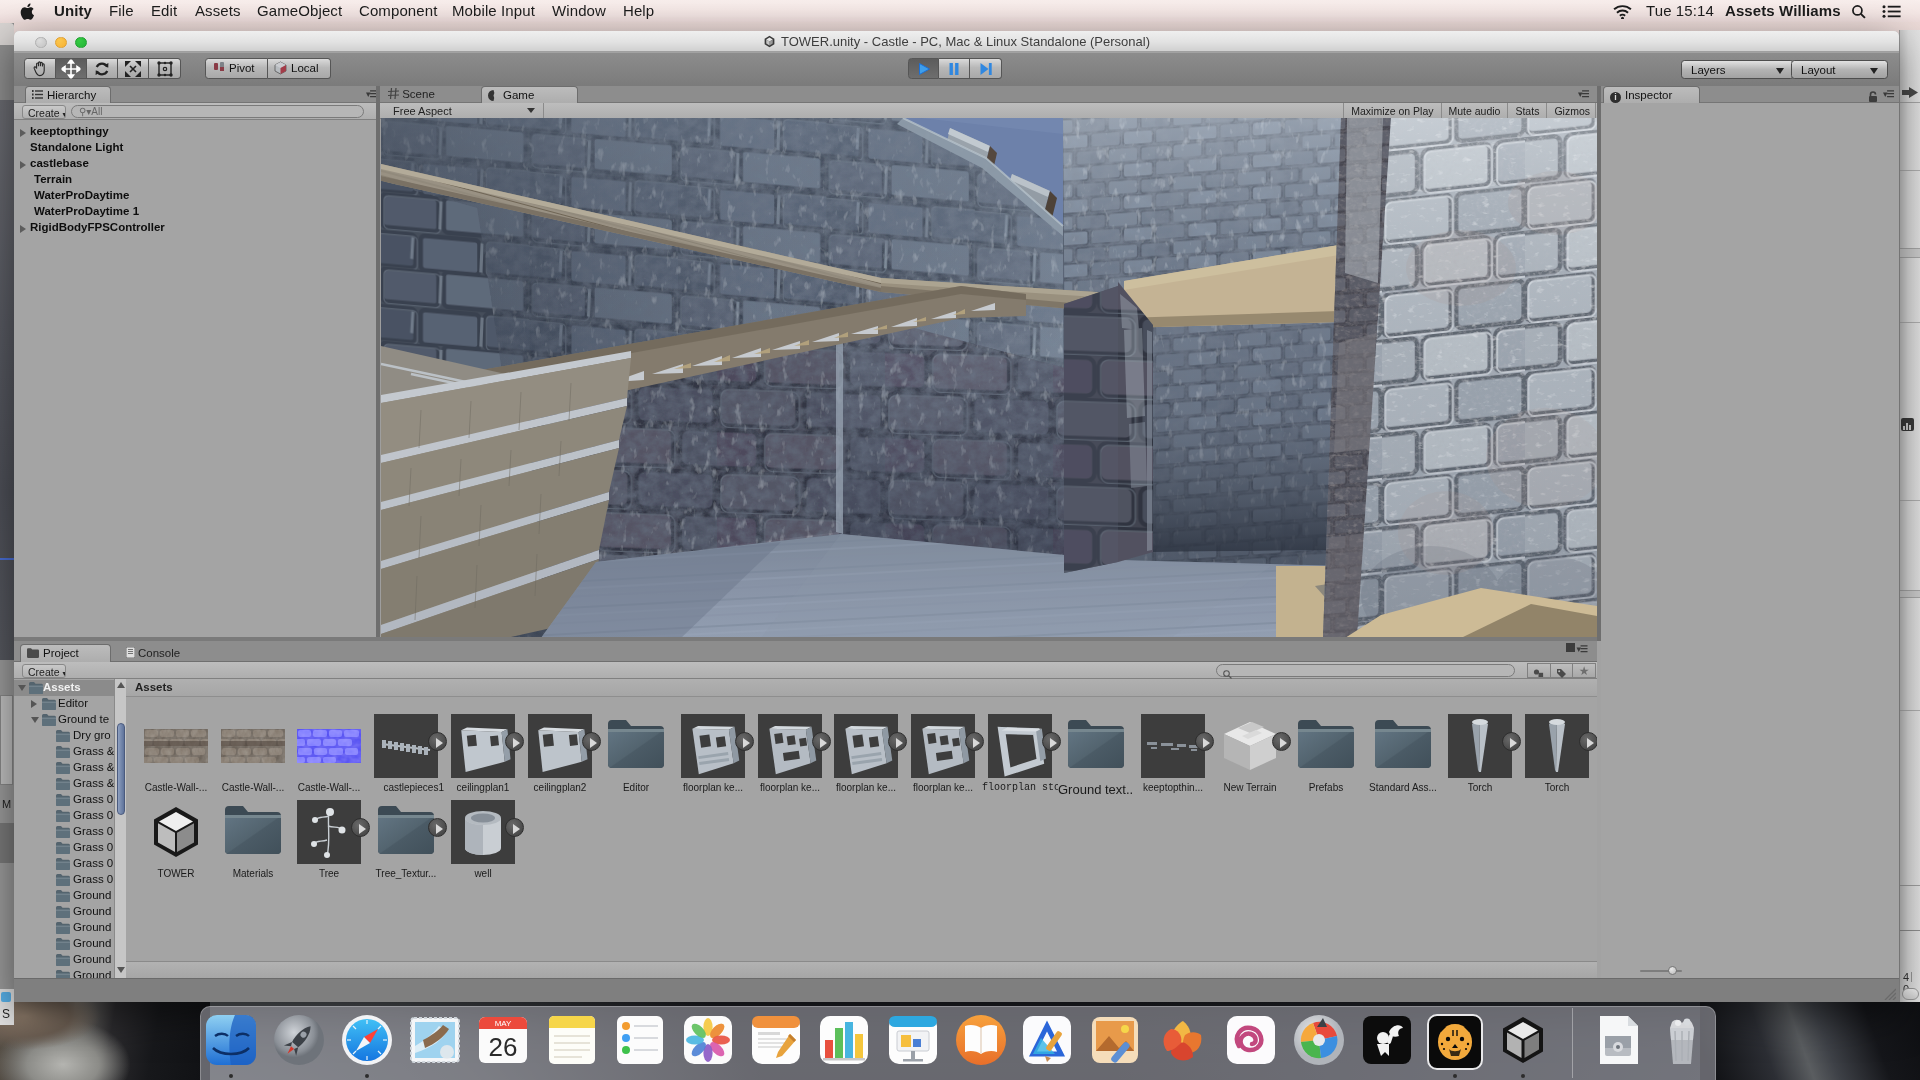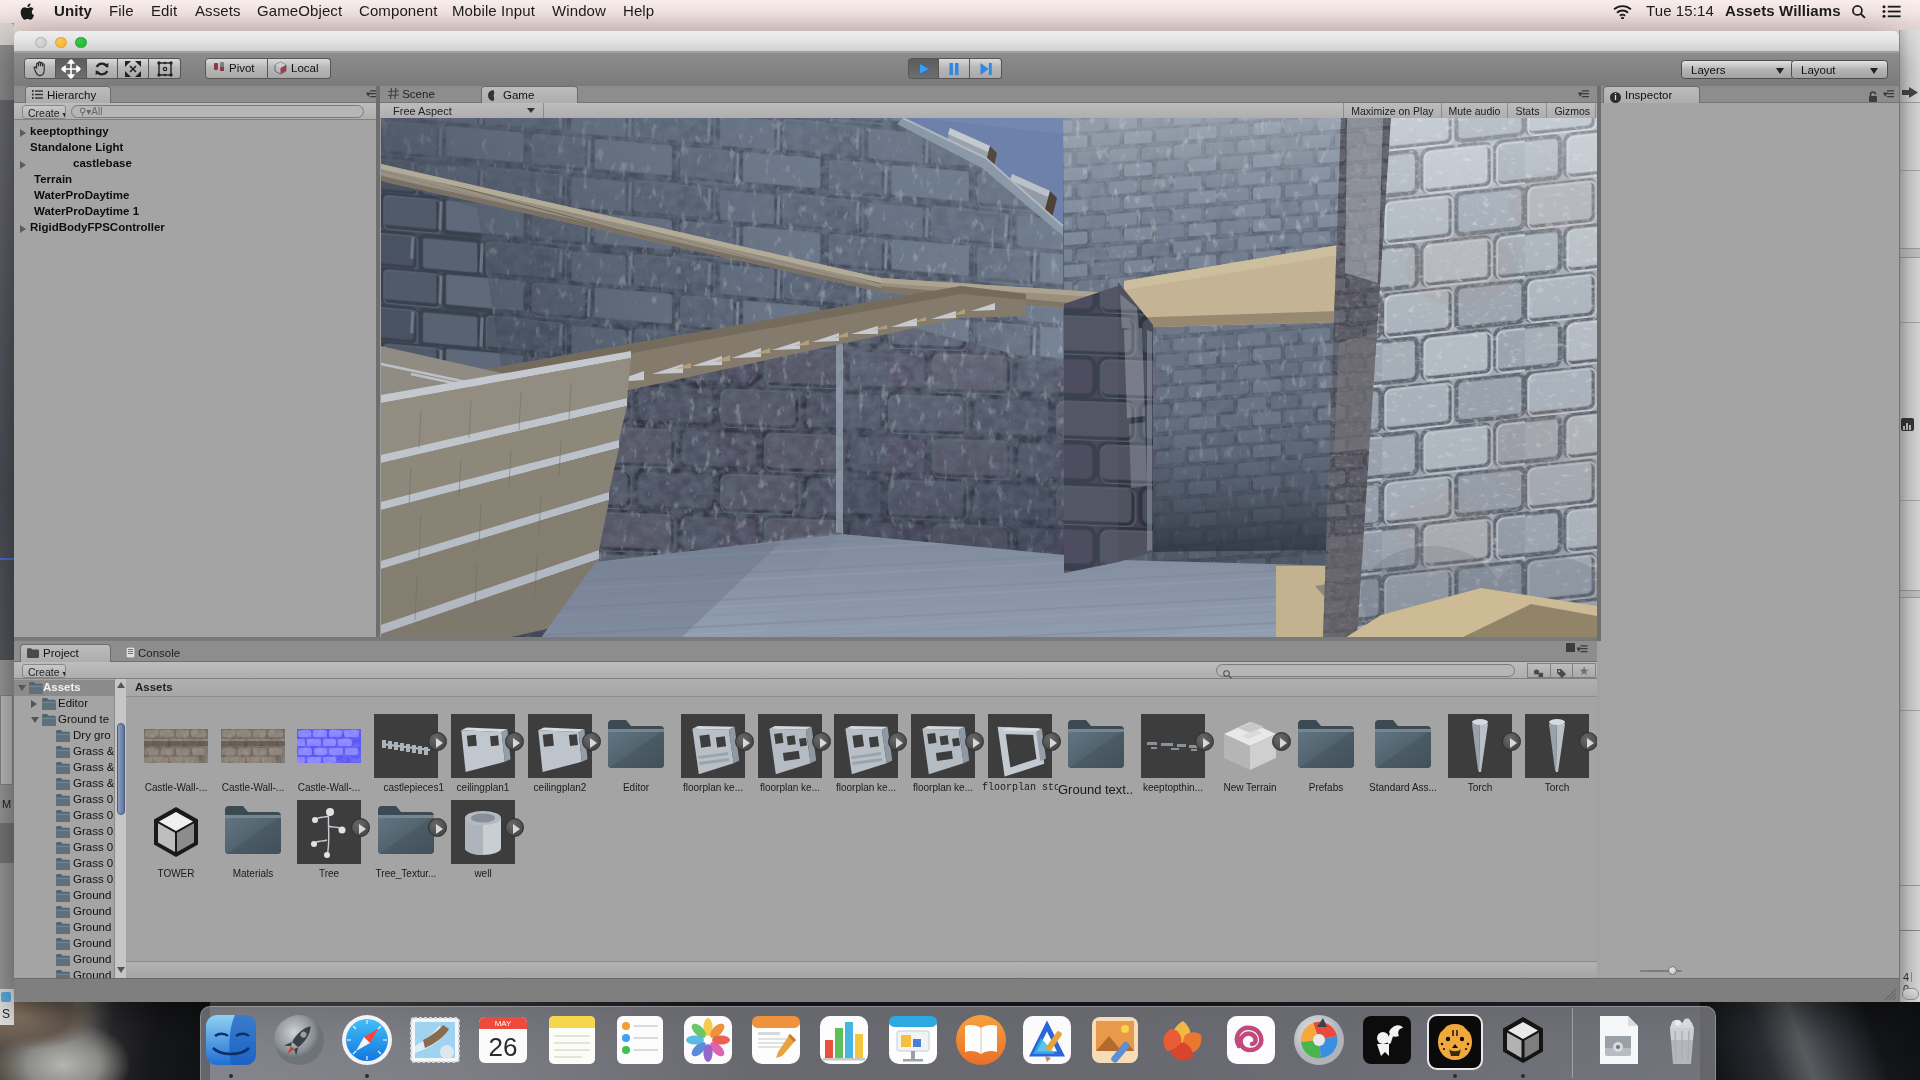--- a/index.html
+++ b/index.html
@@ -186,20 +186,26 @@
           <circle cx="1.5" cy="11.5" r="1.4"></circle>
         </g>
       </svg></span>
 </div>
 
 <div id="uwin" class="abs">
   <div id="titlebar" class="abs">
     <div class="tl" style="left:21px;background:radial-gradient(circle at 35% 30%,#dcdcdc,#c2c2c2);border:.5px solid #b0b0b0;"></div>
     <div class="tl" style="left:41px;background:radial-gradient(circle at 35% 30%,#fbc64e,#f7b233);border:.5px solid #e0a030;"></div>
     <div class="tl" style="left:61px;background:radial-gradient(circle at 35% 30%,#35cb43,#23b336);border:.5px solid #20a030;"></div>
+    <div id="titletext" class="abs"><svg width="13" height="13" viewBox="0 0 32 32" style="vertical-align:-2px;margin-right:5px;">
+          <path d="M16 2 L28 9 L28 23 L16 30 L4 23 L4 9 Z" fill="#3a3a3a"></path>
+          <path d="M16 6 L24 11 L16 16 L8 11 Z" fill="#e8e8e8"></path>
+          <path d="M16 16 L24 11 L24 21 L16 26 Z" fill="#9a9a9a"></path>
+          <path d="M16 16 L8 11 L8 21 L16 26 Z" fill="#c4c4c4"></path>
+        </svg>TOWER.unity - Castle - PC, Mac &amp; Linux Standalone (Personal)</div>
   </div>
   <div id="toolbar" class="abs">
 
     <div class="tbgroup" style="left:10px;top:5px;">
       <div class="tbtn first" style="width:32px;">
           <svg width="17" height="16" viewBox="0 0 17 16">
             <path d="M3.2 8.5 C2.2 7 2.6 5.8 3.6 5.9 C4.3 6 4.8 6.8 5.1 7.4 L5.1 3.1 C5.1 1.6 6.8 1.6 6.9 3.1 L7 5.2 L7 1.9 C7 .5 8.8 .5 8.8 1.9 L8.9 5.2 L9.1 2.3 C9.2 1 10.8 1 10.8 2.3 L10.9 5.4 L11.1 3.6 C11.2 2.4 12.7 2.5 12.7 3.7 L12.7 9.6 C12.7 12.6 11 14.6 8.3 14.6 C6 14.6 4.9 13.3 3.2 8.5 Z" fill="none" stroke="#2a2a2a" stroke-width="1.1"></path>
           </svg>
         </div>
       <div class="tbtn on" style="width:31px;">
@@ -312,21 +318,21 @@
   <div class="pmenu" style="left:352px;top:58px;">▾<b>☰</b></div>
   <div class="panelbody" style="left:0;top:72px;width:362px;height:538px;">
     <div class="abs subbar" style="left:0;top:0;width:362px;height:17px;"></div>
     <div class="abs" style="left:8px;top:1.5px;width:44px;height:14px;background:linear-gradient(180deg,#c9c9c9,#b0b0b0);border:1px solid #888;border-radius:3px;font-size:10.5px;color:#222;padding:1px 0 0 5px;white-space:nowrap;overflow:hidden;">Create <span style="font-size:8px;">▾</span></div>
     <div class="abs" style="left:57px;top:2px;width:293px;height:13px;background:#b6b6b6;border:1px solid #7a7a7a;border-radius:7px;font-size:10px;color:#666;padding:0px 0 0 7px;">⚲▾All</div>
 
     <div class="tri r" style="left:6px;top:26px;"></div>
       <div class="hrow" style="left:16px;top:22px;">keeptopthingy</div>
     <div class="hrow" style="left:16px;top:38px;">Standalone Light</div>
     <div class="tri r" style="left:6px;top:58px;"></div>
-      <div class="hrow" style="left:16px;top:54px;margin-left:43px;">castlebase</div>
+      <div class="hrow" style="left:16px;top:54px;">castlebase</div>
     <div class="hrow" style="left:20px;top:70px;">Terrain</div>
     <div class="hrow" style="left:20px;top:86px;">WaterProDaytime</div>
     <div class="hrow" style="left:20px;top:102px;">WaterProDaytime 1</div>
     <div class="tri r" style="left:6px;top:122px;"></div>
       <div class="hrow" style="left:16px;top:118px;">RigidBodyFPSController</div>
   </div>
 
   <div class="abs" style="left:362px;top:55px;width:4px;height:555px;background:#6e6e6e;"></div>
 
   <div class="abs" style="left:374px;top:57px;font-size:11.5px;color:#222;"><svg width="11" height="11" viewBox="0 0 11 11" style="vertical-align:-1px;">

